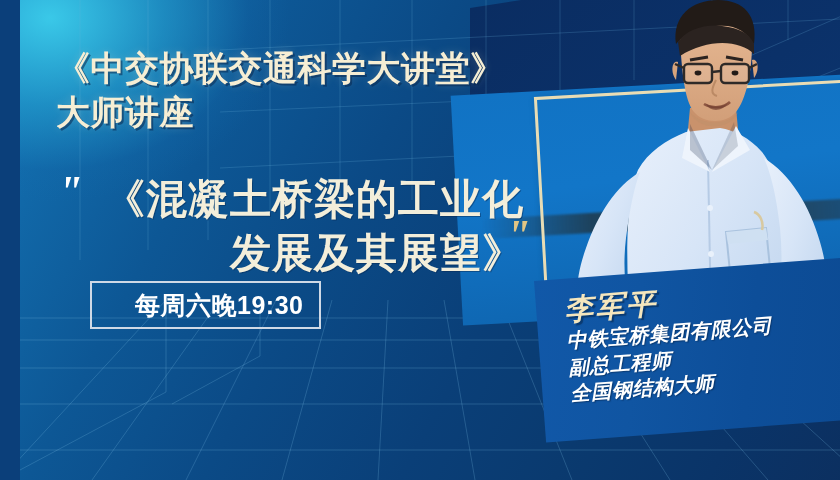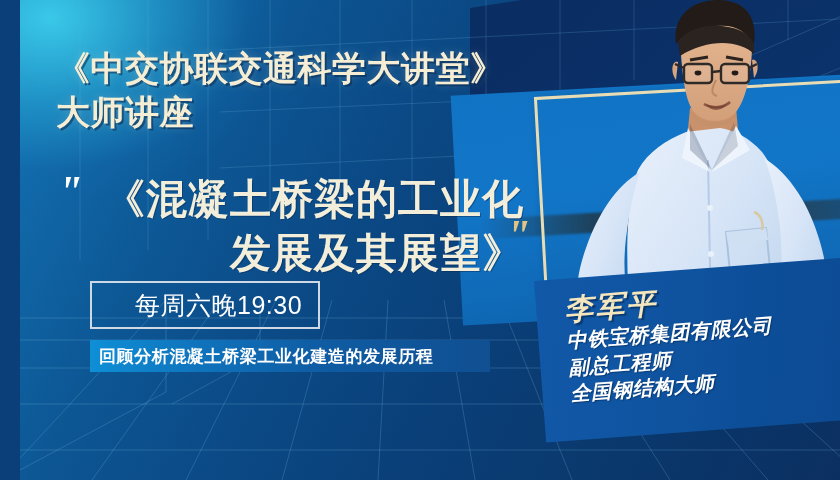--- a/index.html
+++ b/index.html
@@ -121,21 +121,21 @@
     display:flex; align-items:center; justify-content:center;
     padding:0 16px;
     color:#ffffff;
   }
   .sched-left {
     font-size:26px; font-weight:bold; letter-spacing:1px;
     border-right:2px solid #cfd9e6;
     text-shadow:1px 1px 0 rgba(8,40,80,0.5);
   }
   .sched-right {
-    font-size:25px; font-weight:400; letter-spacing:0.5px;padding-left:43px;
+    font-size:25px; font-weight:700; letter-spacing:0.5px;padding-left:43px;
   }
 
   
   .tagline {
     position:absolute; left:70px; top:340px;
     width:400px; height:32px;
     background:linear-gradient(90deg,#0e8fd6 0%,#0f74bd 26%,#0f5ca3 58%,#104f92 100%);
     display:flex; align-items:center;
     padding-left:9px;
   }
@@ -358,23 +358,20 @@
   <div class="quote-wrap">
     <span class="qmark qmark-open">"</span>
     <div class="quote-text">《混凝土桥梁的工业化发展及其展望》</div>
     <span class="qmark qmark-close">"</span>
   </div>
 
   <div class="sched-box">
     <div class="sched-right">每周六晚19:30</div>
   </div>
 
-  <div class="tagline">
-    <span>回顾分析混凝土桥梁工业化建造的发展历程</span>
-  </div>
 
   <div class="speaker-plate">
     <div class="speaker-inner">
       <div class="sp-name">李军平</div>
       <div class="sp-line">中铁宝桥集团有限公司</div>
       <div class="sp-line">副总工程师</div>
       <div class="sp-line">全国钢结构大师</div>
     </div>
   </div>
 

